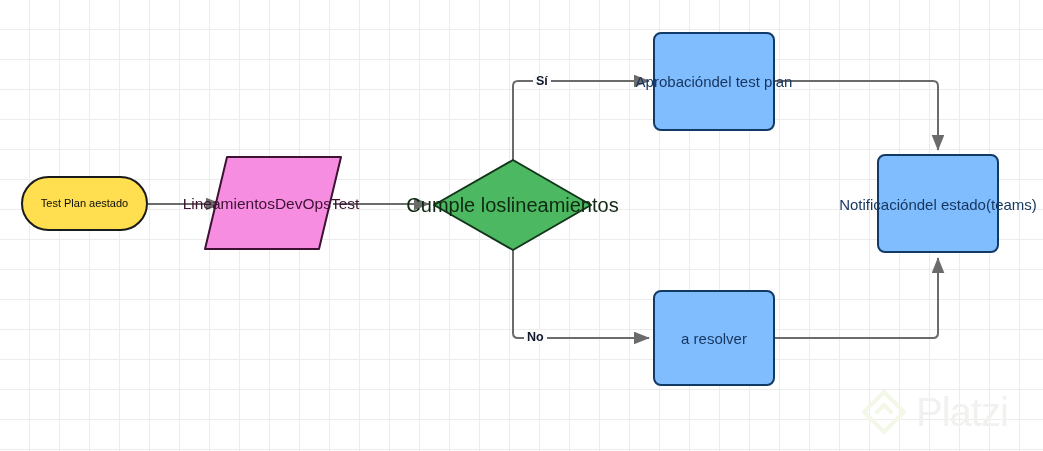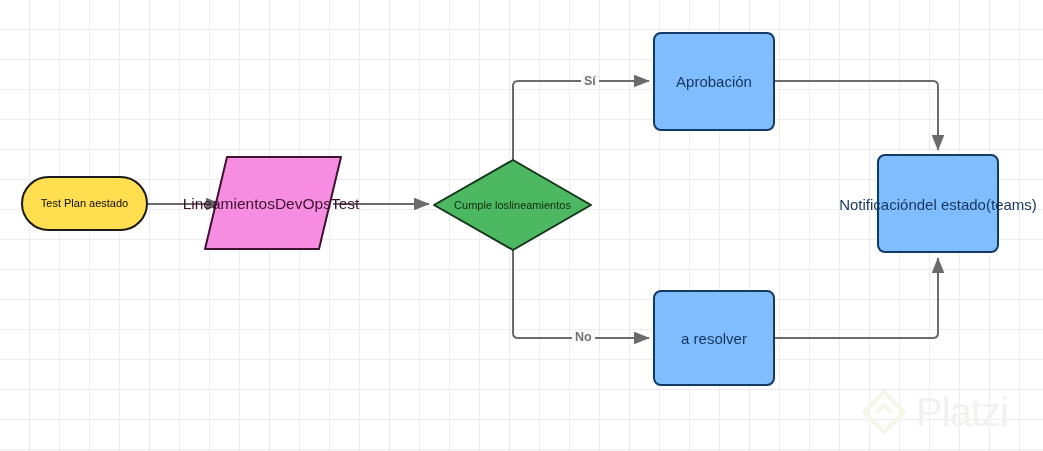--- a/index.html
+++ b/index.html
@@ -45,41 +45,40 @@
     font-size: 11px;
     color: #0d0d0d;
     line-height: 23px;
   }
   .lbl-doc {
     font-size: 15.5px;
     color: #3d1233;
     line-height: 27px;
   }
   .lbl-decision {
-    font-size: 11px;
+    font-size: 20px;
     color: #0f2a12;
     line-height: 27px;
   }
   .lbl-process {
     font-size: 15px;
     color: #15355e;
     line-height: 25px;
   }
 
   
   .edge-label {
     position: absolute;
     font-size: 12.5px;
     font-weight: bold;
-    color: #737373;
+    color: #0f172a;
     background: #fbfbfb;
     padding: 0 3px;
     line-height: 14px;
     pointer-events: none;
-    margin-left: 48px;
   }
 
   
   #watermark {
     position: absolute;
     left: 862px;
     top: 390px;
     display: flex;
     align-items: center;
     gap: 10px;
@@ -143,20 +142,21 @@
     <span>Test</span>
   </div>
 
   <div class="node-label lbl-decision" style="left:434px; top:160px; width:157px; height:90px;">
     <span>Cumple los</span>
     <span>lineamientos</span>
   </div>
 
   <div class="node-label lbl-process" style="left:644px; top:33px; width:140px; height:97px;">
     <span>Aprobación</span>
+    <span>del test plan</span>
   </div>
 
   <div class="node-label lbl-process" style="left:644px; top:291px; width:140px; height:94px;">
     <span>a resolver</span>
   </div>
 
   <div class="node-label lbl-process" style="left:868px; top:155px; width:140px; height:98px;">
     <span>Notificación</span>
     <span>del estado</span>
     <span>(teams)</span>

